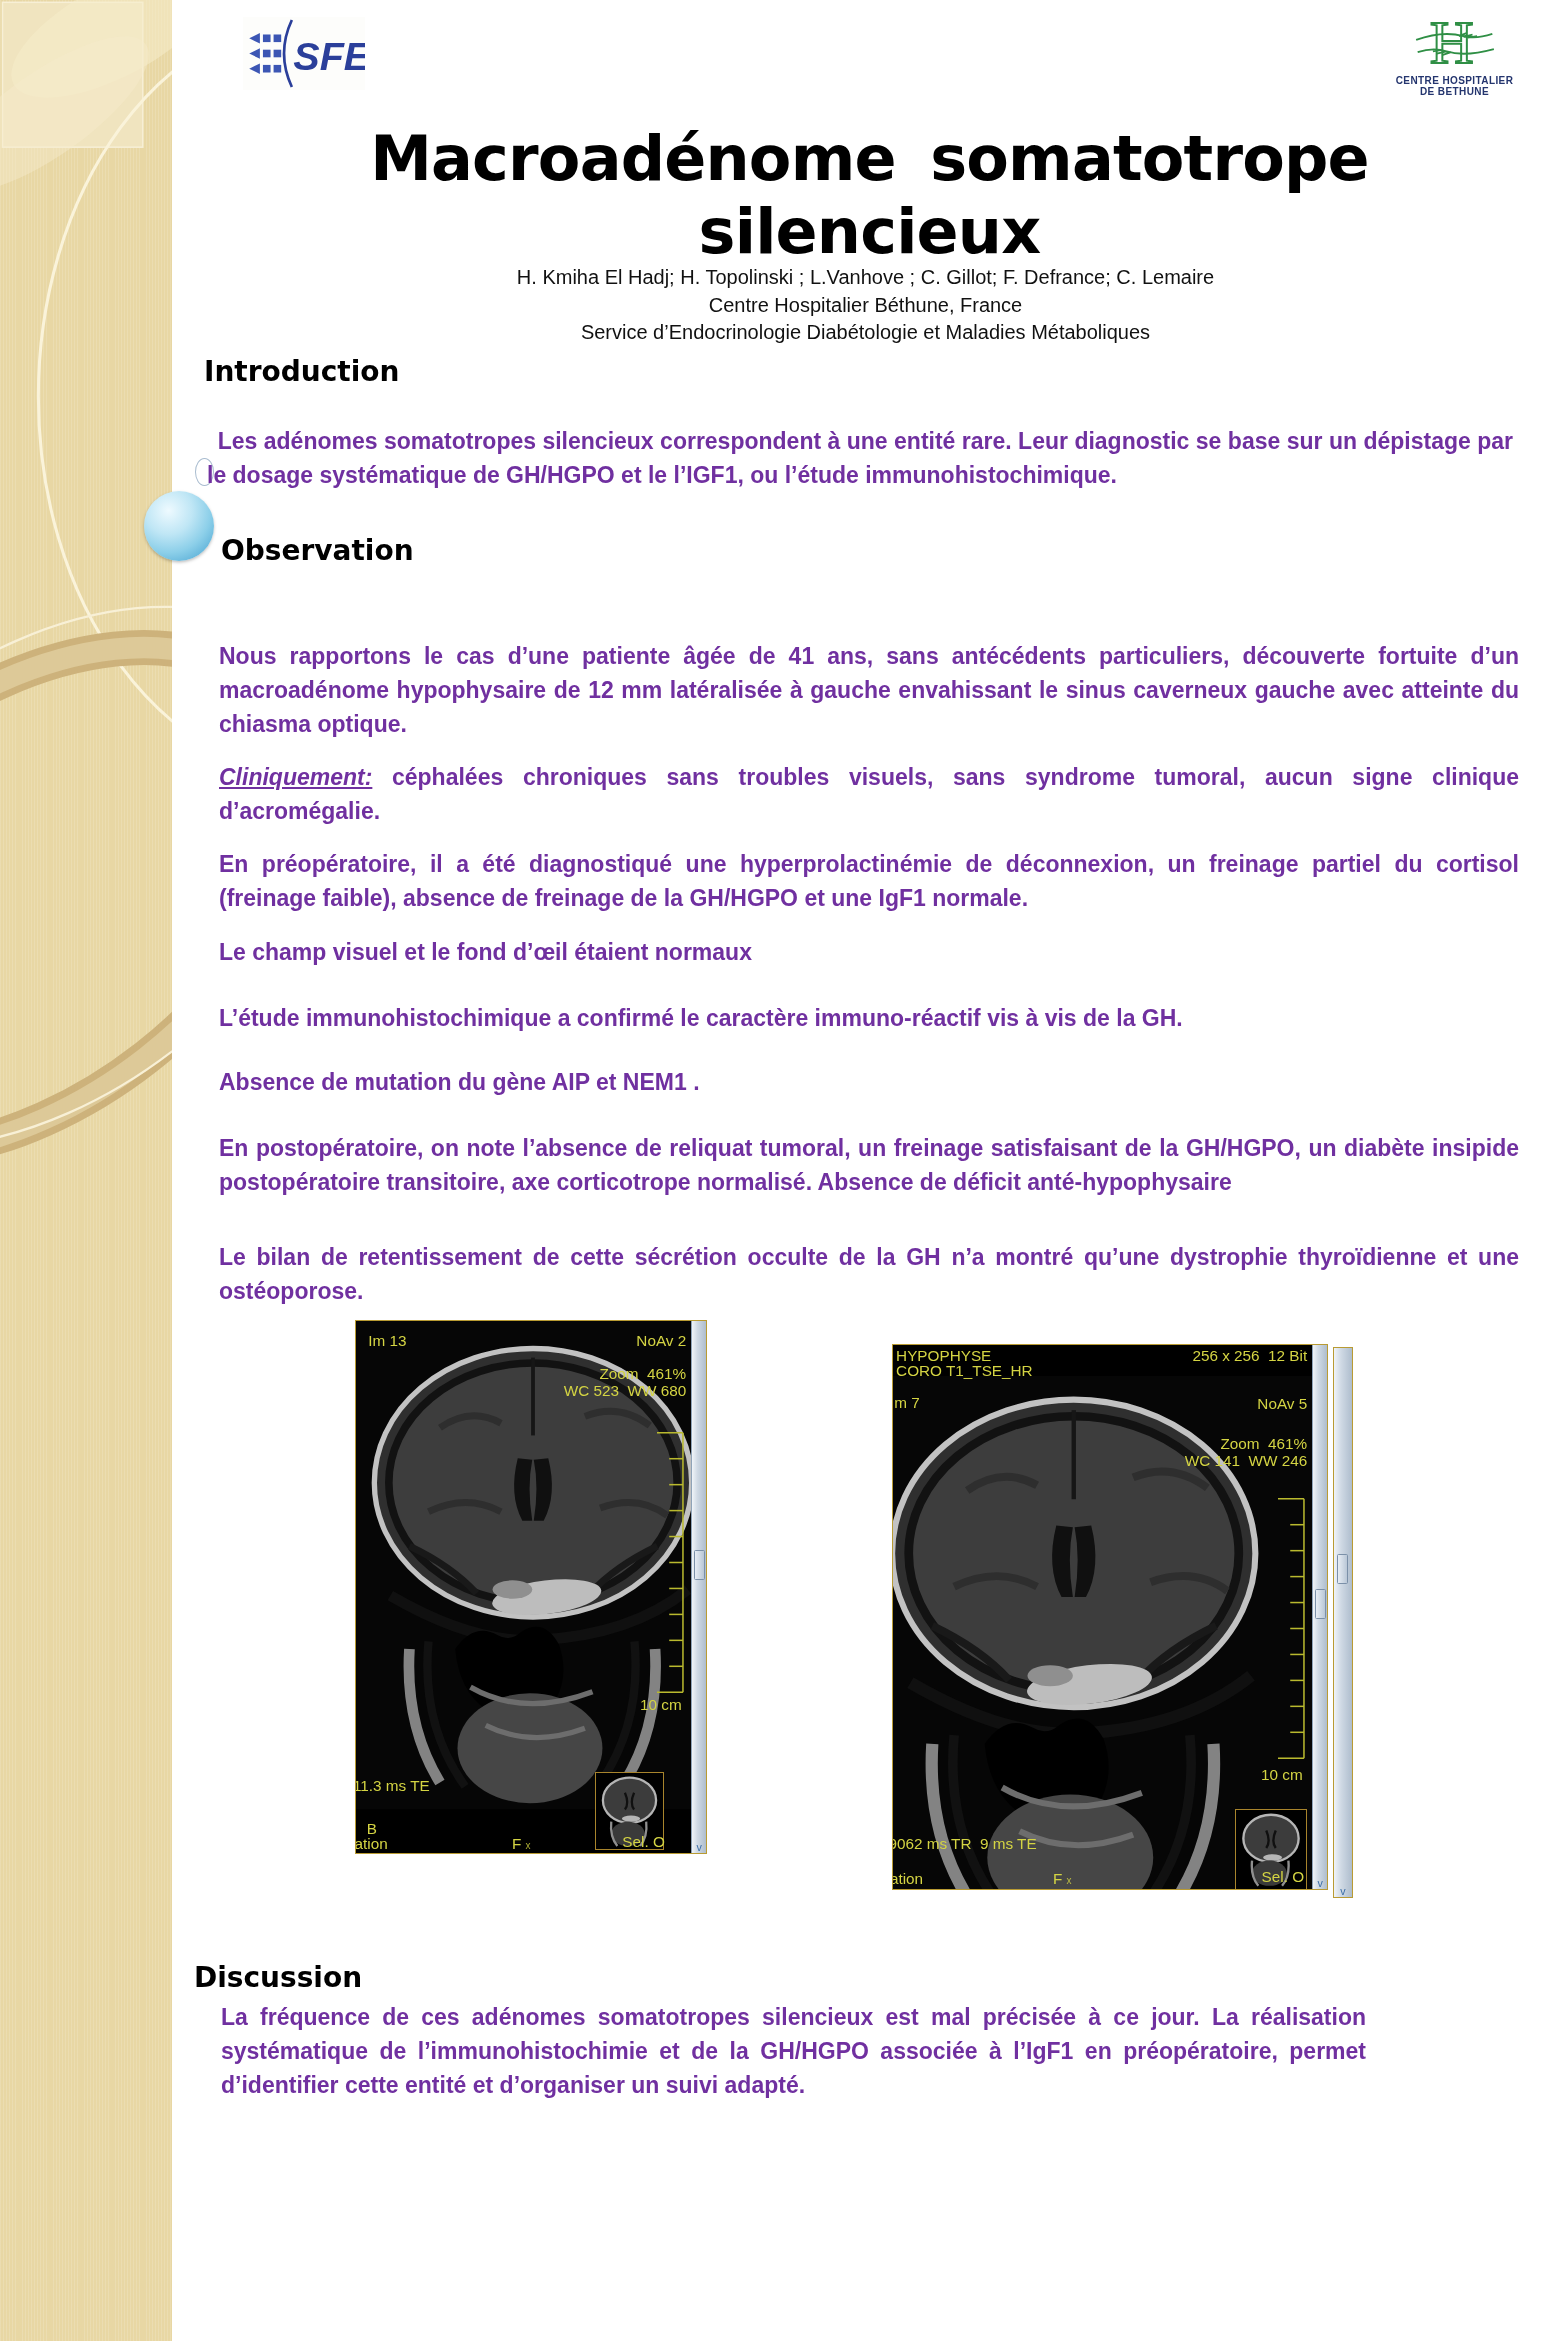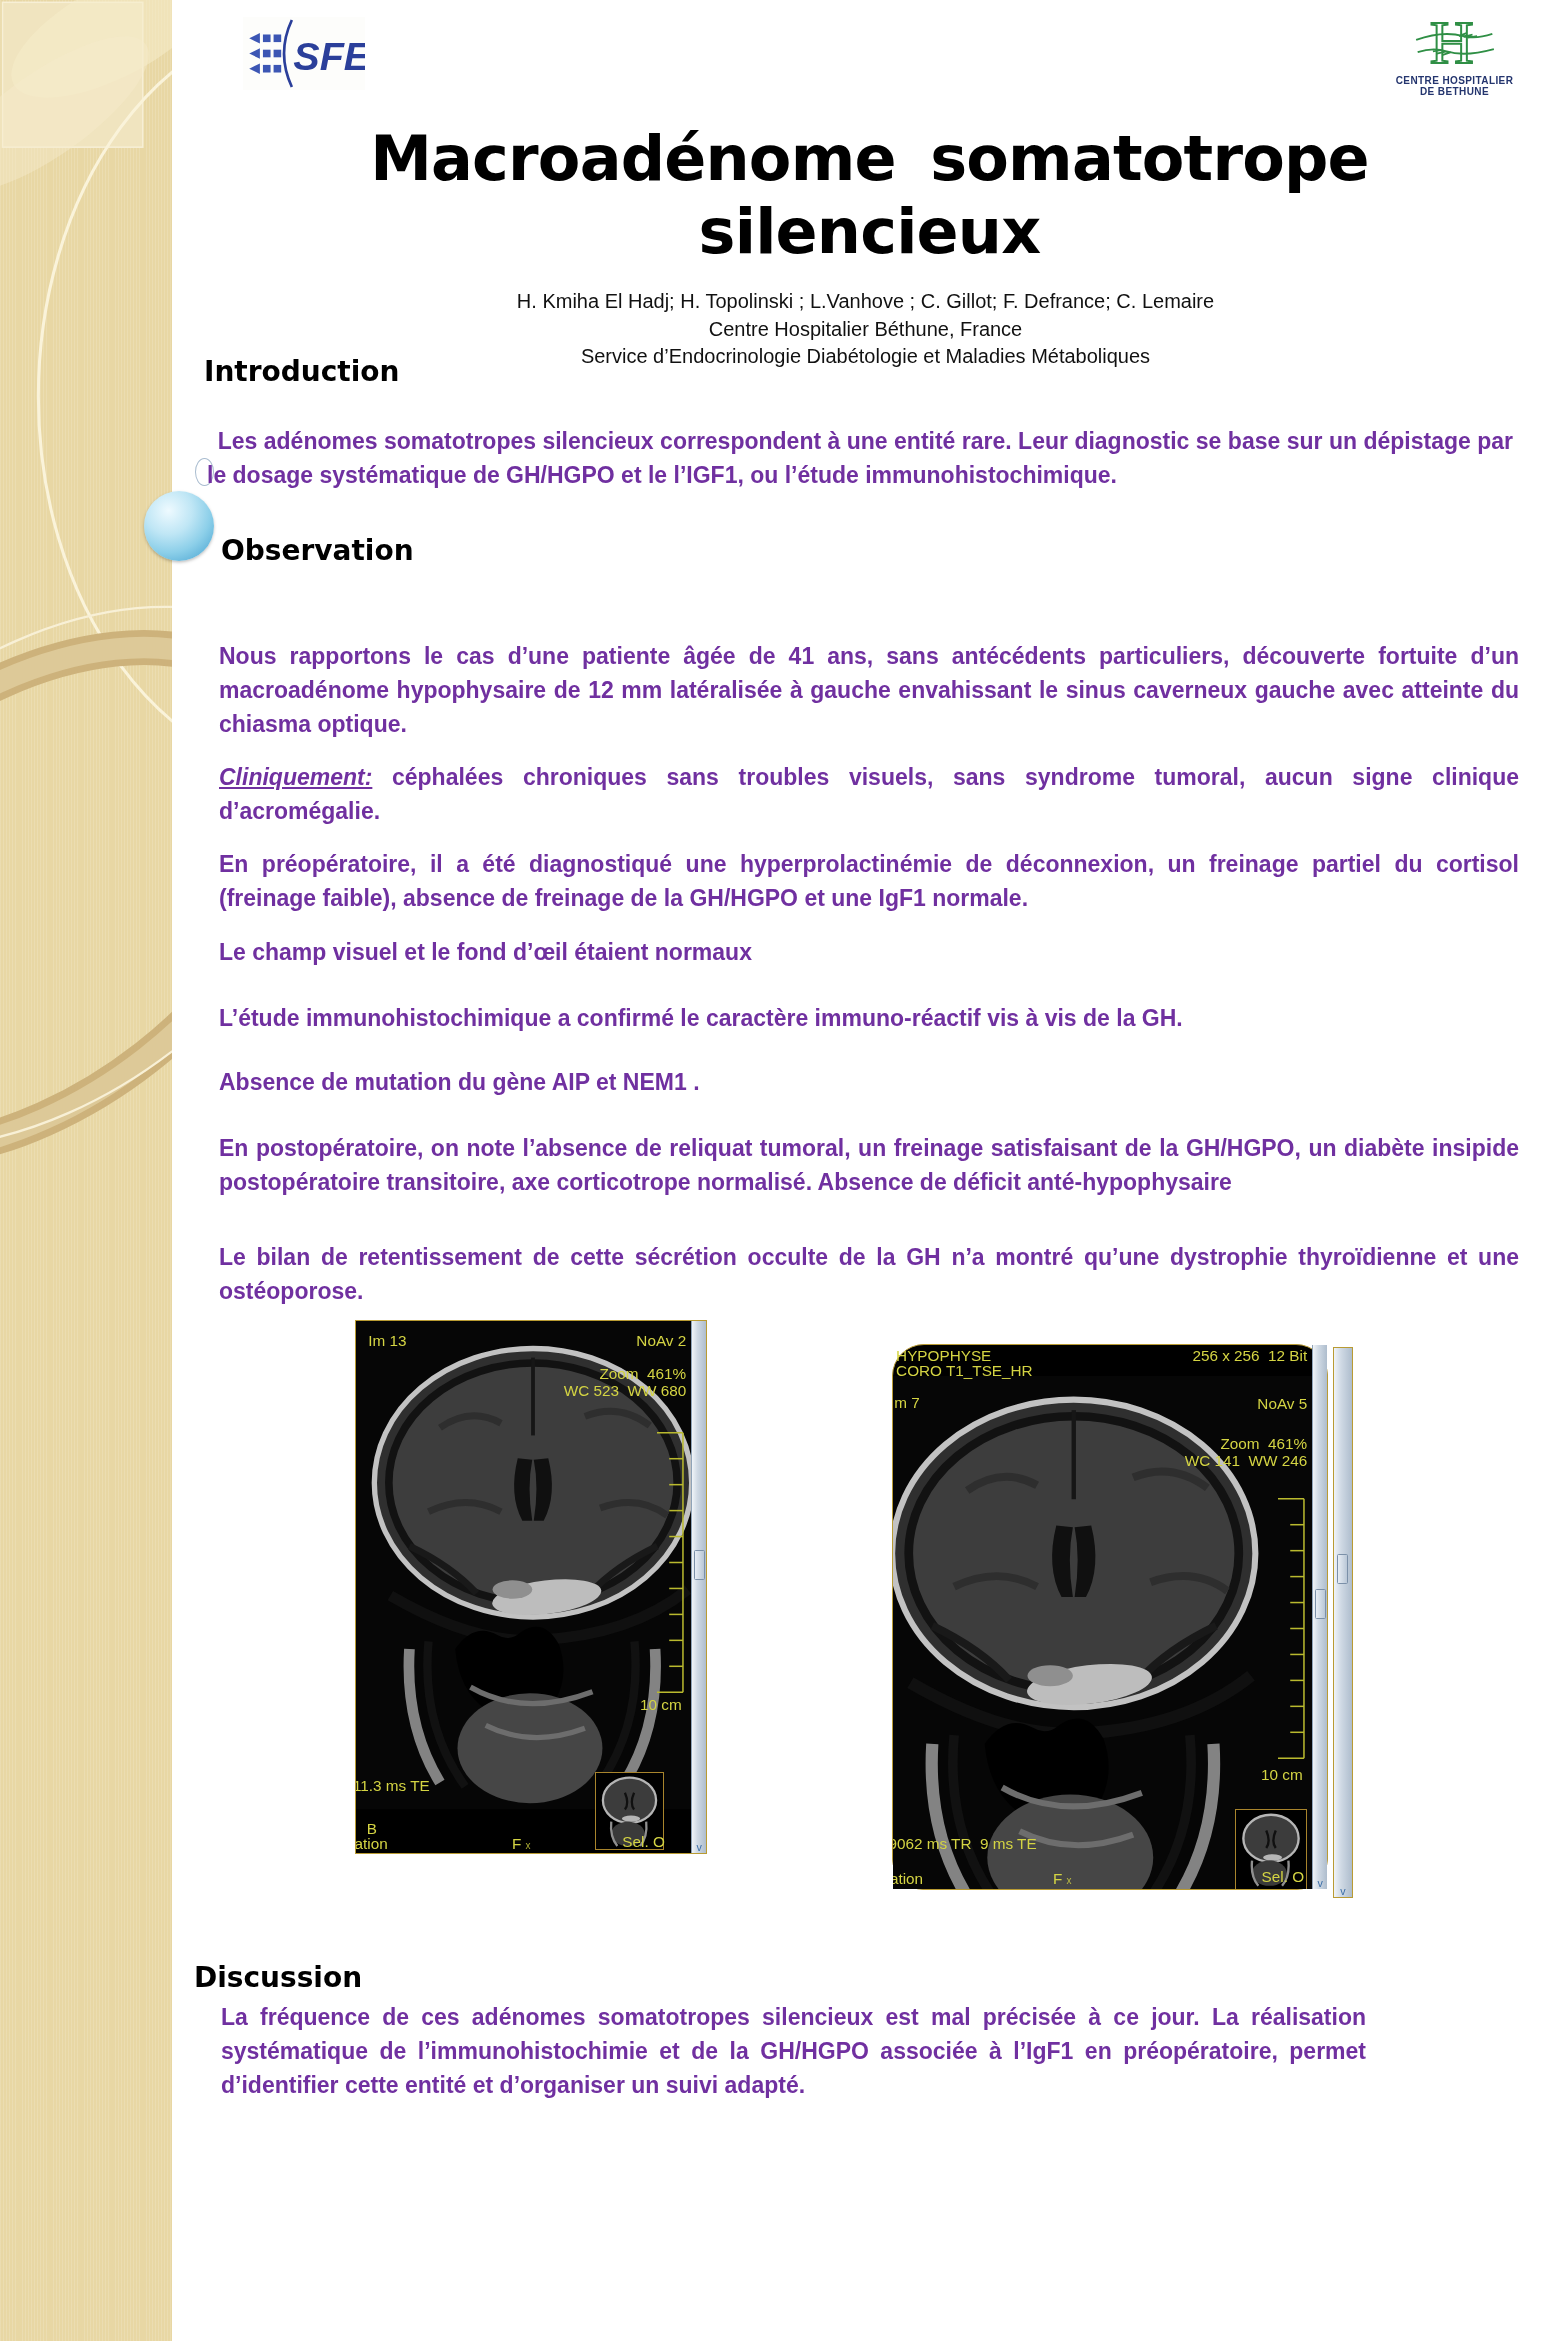--- a/index.html
+++ b/index.html
@@ -28,21 +28,21 @@
   .sfe-logo{position:absolute; left:243px; top:17px; width:122px; height:73px; background:#fdfdfb;}
   .chb-logo{position:absolute; left:1386px; top:10.7px; width:137px; text-align:center;}
   .chb-logo .chb-text{color:#24356e; font-size:10px; font-weight:bold; letter-spacing:0.4px; line-height:11.4px;}
   .title{
     position:absolute; left:313px; top:122px; width:1113px; text-align:center;
     font-family:"DejaVu Sans", sans-serif; font-weight:bold; font-size:62px; color:#000;
     word-spacing:13.7px; letter-spacing:-0.8px;
   }
   .authors{
     position:absolute; left:328px; top:264px; width:1075px; text-align:center;
-    font-size:20px; color:#111; line-height:27.5px;margin-top:24px;
+    font-size:20px; color:#111; line-height:27.5px;
   }
   
   .h-section{
     position:absolute; font-family:"DejaVu Sans", sans-serif; font-weight:bold;
     font-size:28px; color:#000; letter-spacing:0px;
   }
   .body-p{
     position:absolute; color:#7030a0; font-weight:bold; font-size:23px; line-height:34px;
     text-align:justify;
   }
@@ -210,21 +210,21 @@
           </svg>
       </div>
       <div class="mri-label r" style="right:27.5px; top:512px;">Sel. O</div>
     </div>
     <div class="scrollbar">
       <div class="sb-thumb" style="top:229px;"></div>
       <div class="sb-arrow">v</div>
     </div>
   </div>
 
-  <div class="panel" style="left:892px; top:1344px; width:436px; height:546px;border-radius:32px;">
+  <div class="panel" style="left:892px; top:1344px; width:436px; height:546px;">
     <div class="content">
       <svg class="brain" width="421" height="546" viewBox="0 0 540 700" preserveAspectRatio="none" style="top:30.5px;">
           <use href="#coronal" transform="translate(-28,-10) scale(1.12)"></use>
         </svg>
       <div class="mri-label" style="left:3.1px; top:1.5px;">HYPOPHYSE</div>
       <div class="mri-label" style="left:3.1px; top:17px;">CORO T1_TSE_HR</div>
       <div class="mri-label r" style="right:6.1px; top:1.5px;">256 x 256  12 Bit</div>
       <div class="mri-label" style="left:-3.1px; top:49px;">Im 7</div>
       <div class="mri-label r" style="right:6.1px; top:50px;">NoAv 5</div>
       <div class="mri-label r" style="right:6.1px; top:90px;">Zoom  461%</div>

